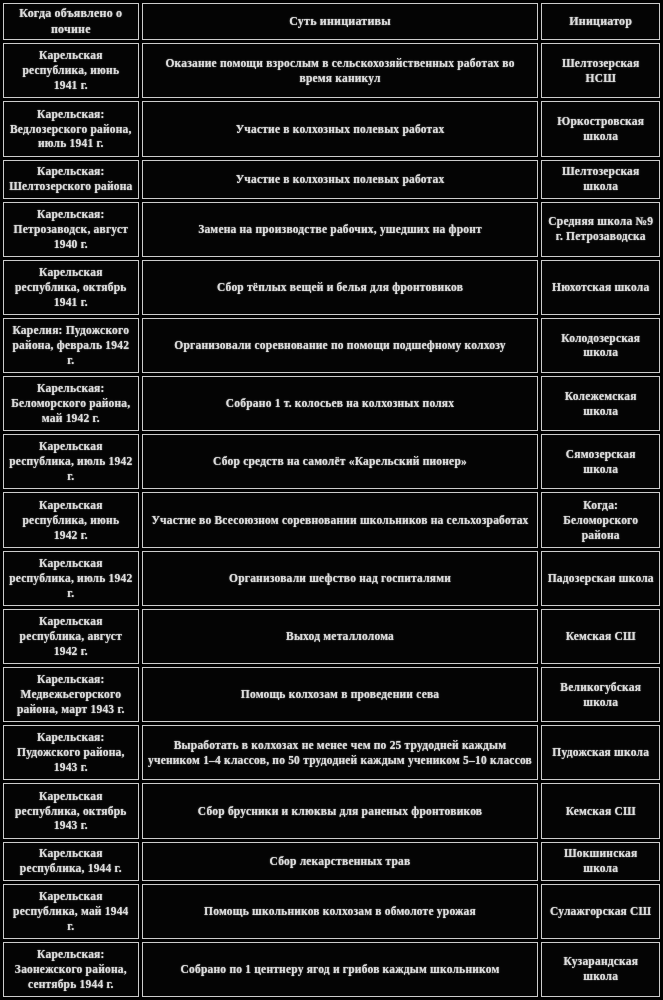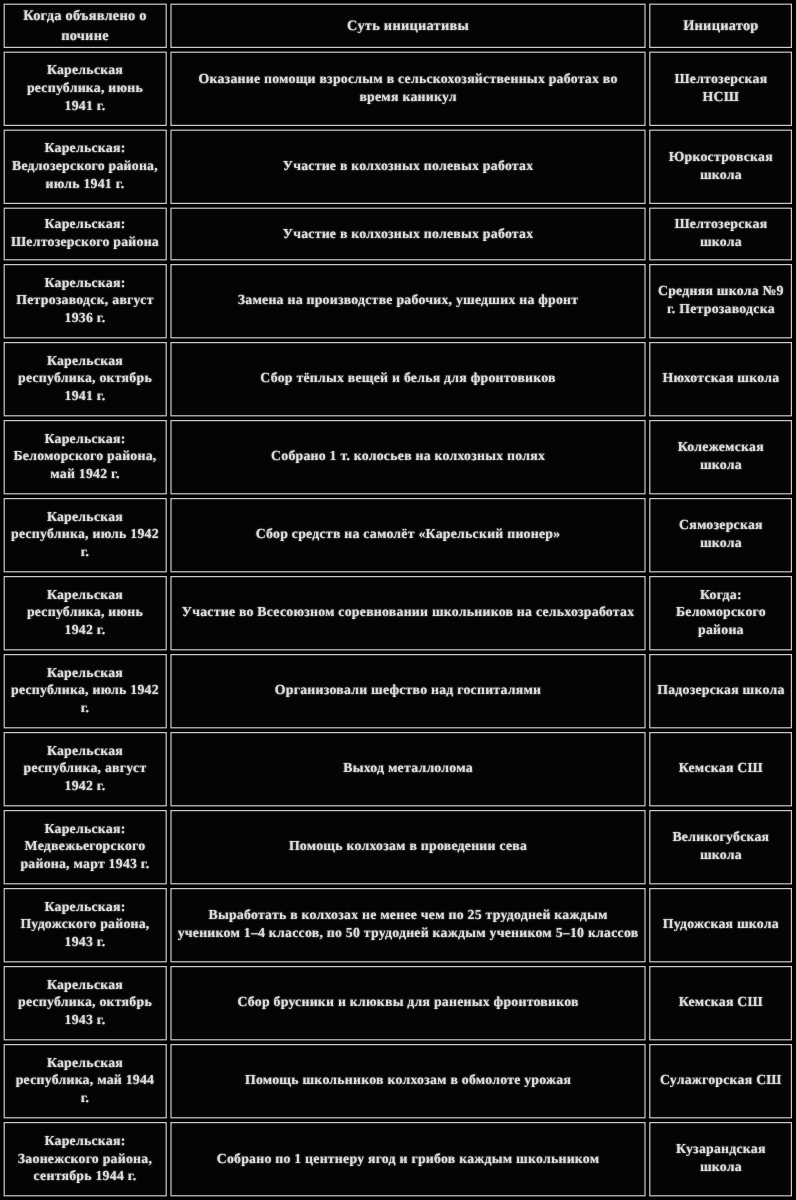--- a/index.html
+++ b/index.html
@@ -72,31 +72,36 @@
     <td>Юркостровская школа</td>
   </tr>
 
   <tr>
     <td>Карельская: Шелтозерского района</td>
     <td>Участие в колхозных полевых работах</td>
     <td>Шелтозерская школа</td>
   </tr>
 
   <tr>
-    <td>Карельская: Петрозаводск, август 1936 г.</td>
+    <td>Карельская: Петрозаводск, август 1940 г.</td>
     <td>Замена на производстве рабочих, ушедших на фронт</td>
     <td>Средняя школа №9 г. Петрозаводска</td>
   </tr>
 
   <tr>
     <td>Карельская республика, октябрь 1941 г.</td>
     <td>Сбор тёплых вещей и белья для фронтовиков</td>
     <td>Нюхотская школа</td>
   </tr>
 
+  <tr>
+    <td>Карелия: Пудожского района, февраль 1942 г.</td>
+    <td>Организовали соревнование по помощи подшефному колхозу</td>
+    <td>Колодозерская школа</td>
+  </tr>
 
   <tr>
     <td>Карельская: Беломорского района, май 1942 г.</td>
     <td>Собрано 1 т. колосьев на колхозных полях</td>
     <td>Колежемская школа</td>
   </tr>
 
   <tr>
     <td>Карельская республика, июль 1942 г.</td>
     <td>Сбор средств на самолёт «Карельский пионер»</td>
@@ -133,20 +138,25 @@
     <td>Выработать в колхозах не менее чем по 25 трудодней каждым учеником 1–4 классов, по 50 трудодней каждым учеником 5–10 классов</td>
     <td>Пудожская школа</td>
   </tr>
 
   <tr>
     <td>Карельская республика, октябрь 1943 г.</td>
     <td>Сбор брусники и клюквы для раненых фронтовиков</td>
     <td>Кемская СШ</td>
   </tr>
 
+  <tr>
+    <td>Карельская республика, 1944 г.</td>
+    <td>Сбор лекарственных трав</td>
+    <td>Шокшинская школа</td>
+  </tr>
 
   <tr>
     <td>Карельская республика, май 1944 г.</td>
     <td>Помощь школьников колхозам в обмолоте урожая</td>
     <td>Сулажгорская СШ</td>
   </tr>
 
   <tr>
     <td>Карельская: Заонежского района, сентябрь 1944 г.</td>
     <td>Собрано по 1 центнеру ягод и грибов каждым школьником</td>

